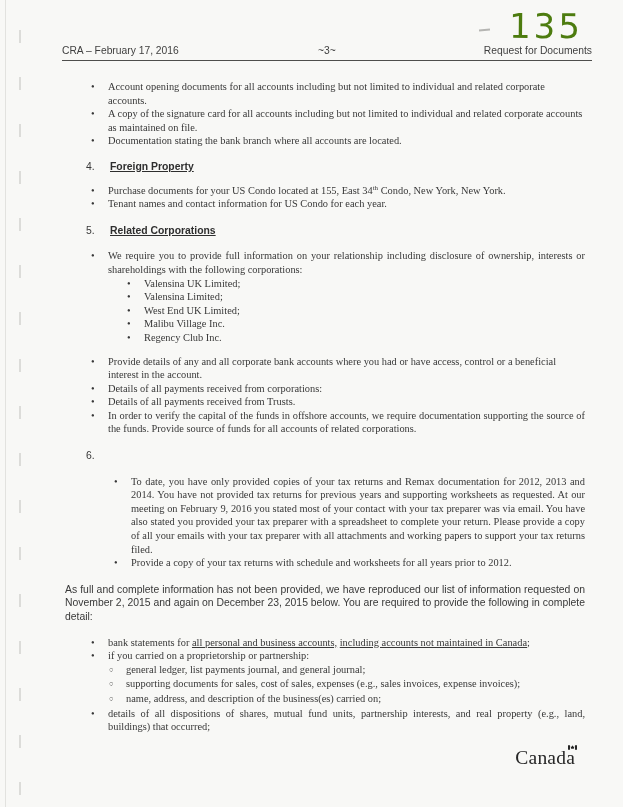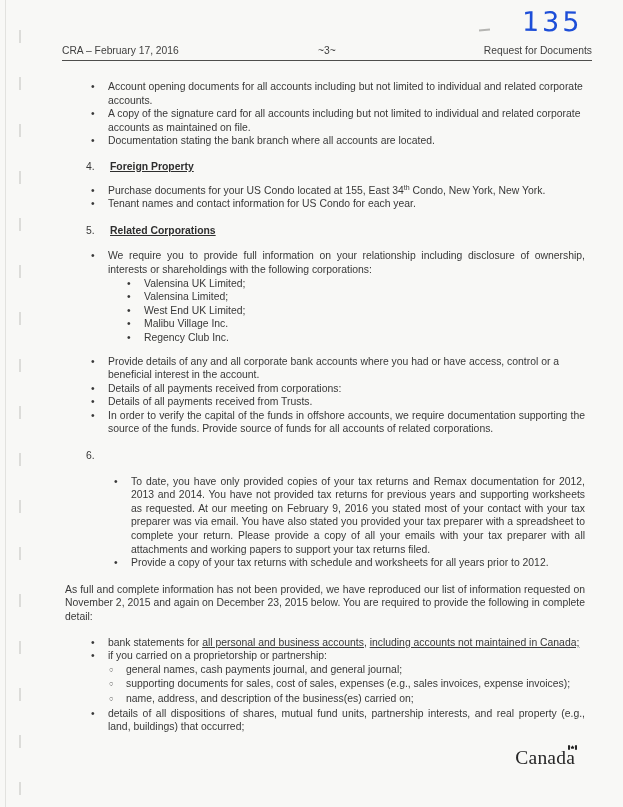--- a/index.html
+++ b/index.html
@@ -20,42 +20,42 @@
     position:absolute; left:19px; top:30px; bottom:0; width:2px;
     background:repeating-linear-gradient(to bottom, #dcdcd9 0 13px, transparent 13px 47px);
   }
   .pagenum-dash {
     position:absolute; top:29px; right:133px; width:11px; height:2px;
     background:#b5b5b2; transform:rotate(-4deg);
   }
   .handwritten-num {
     position:absolute; top:6px; right:40px;
     font-family:"DejaVu Sans", sans-serif;
-    font-size:27px; font-weight:400; letter-spacing:3px;
-    color:#1d4ed8; transform:rotate(0.5deg);
+    font-size:34px; font-weight:400; letter-spacing:3px;
+    color:#4d7c0f; transform:rotate(0.5deg);
   }
   .header-row {
     position:absolute; top:45px; left:62px; right:31px;
     display:flex; align-items:flex-end;
     font-size:10.3px;
     border-bottom:1.5px solid #4e4e4c;
     padding-bottom:4px;
     color:#3f3f3f;
   }
   .header-row .hl { flex:1.2; }
   .header-row .hc { flex:1; text-align:center; }
   .header-row .hr { flex:1.2; text-align:right; }
 
   .content {
     position:absolute; top:80px; left:65px; width:520px;
     font-size:10.4px; line-height:13.6px;
   }
   .just { text-align:justify; }
 
-  .blist .li { display:flex; }
+  .blist .li { display:flex;font-family:Liberation Serif, serif; }
   .blist .mk { flex:none; width:17px; color:#383838; }
   .blist .mk::before { content:"\2022"; }
   .blist.circ .mk::before { content:"\25CB"; font-size:7.5px; position:relative; top:-1px; }
   .blist .txt { flex:1; }
 
   .lvl1  { padding-left:26px; }
   .corp  { padding-left:62px; }
   .deep  { padding-left:49px; }
   .sub-o { padding-left:44px; }
 
@@ -200,21 +200,21 @@
       <span class="txt"><span>bank statements for </span><span class="u">all personal and business accounts,</span><span> </span><span class="u">including accounts not maintained in Canada;</span></span>
     </div>
     <div class="li">
       <span class="mk"></span>
       <span class="txt">if you carried on a proprietorship or partnership:</span>
     </div>
   </div>
   <div class="blist circ sub-o">
     <div class="li">
       <span class="mk"></span>
-      <span class="txt">general names, cash payments journal, and general journal;</span>
+      <span class="txt">general ledger, list payments journal, and general journal;</span>
     </div>
     <div class="li just">
       <span class="mk"></span>
       <span class="txt">supporting documents for sales, cost of sales, expenses (e.g., sales invoices, expense invoices);</span>
     </div>
     <div class="li">
       <span class="mk"></span>
       <span class="txt">name, address, and description of the business(es) carried on;</span>
     </div>
   </div>

